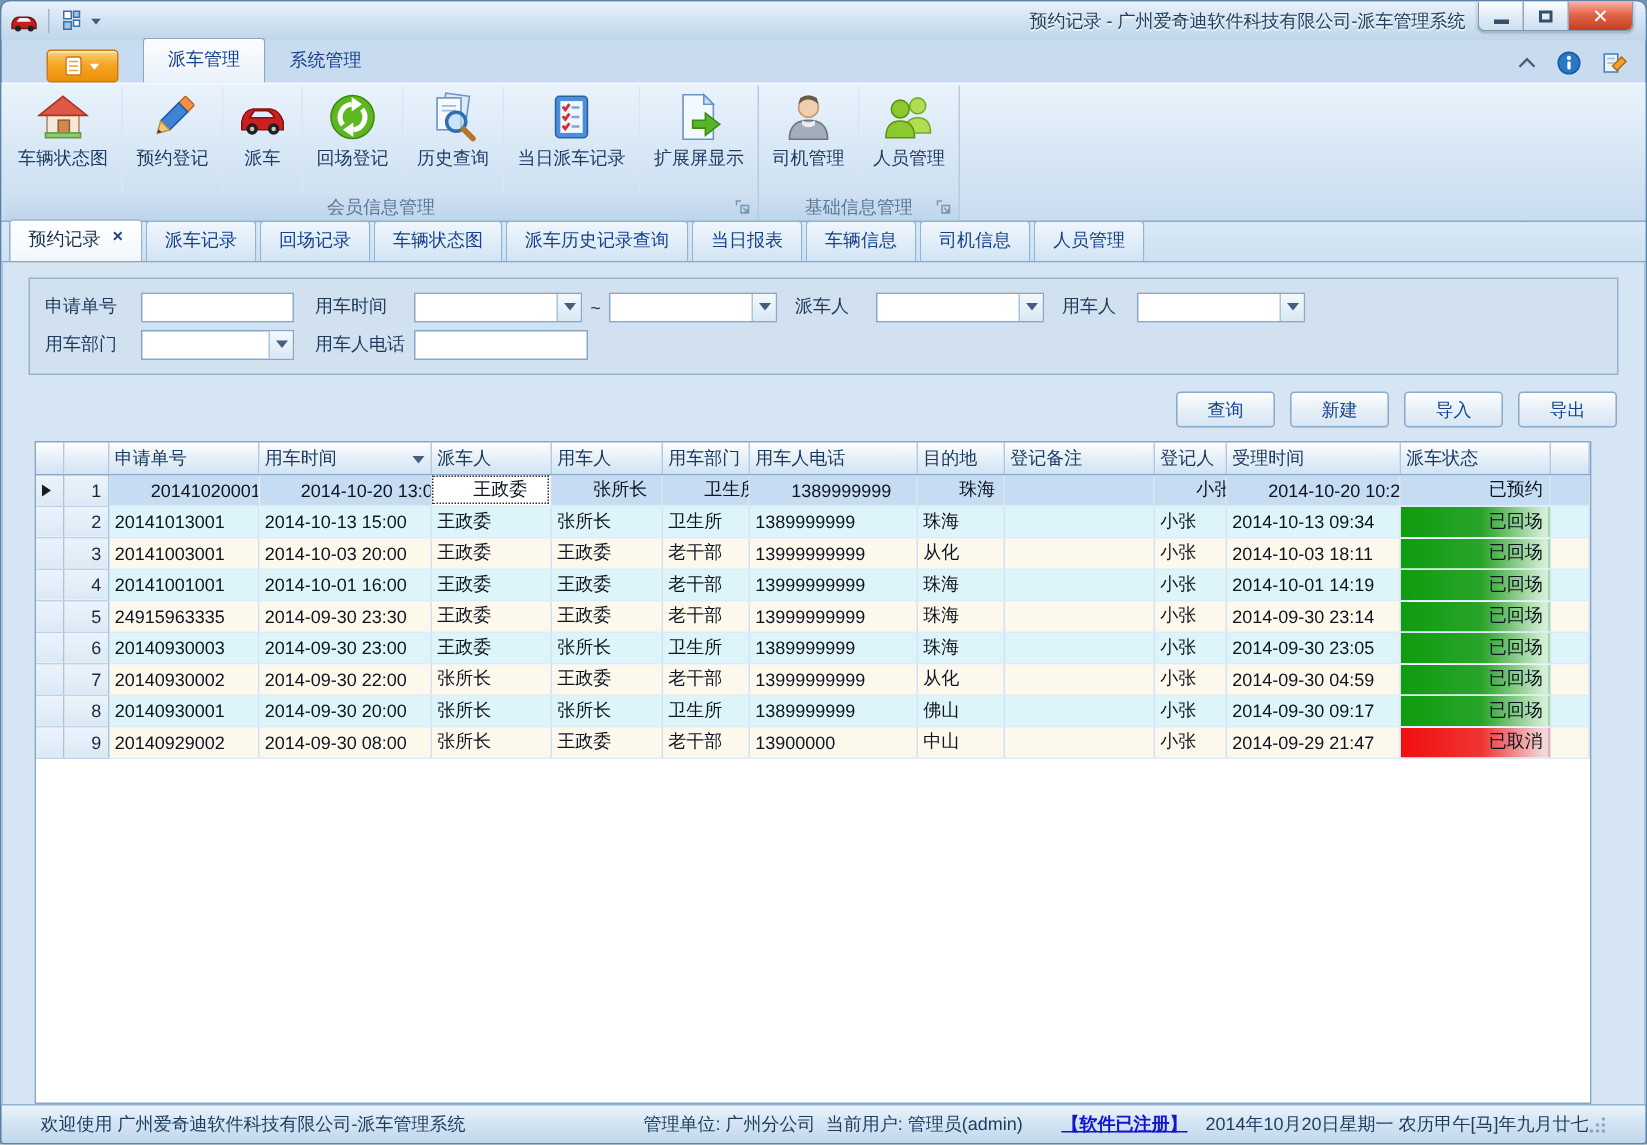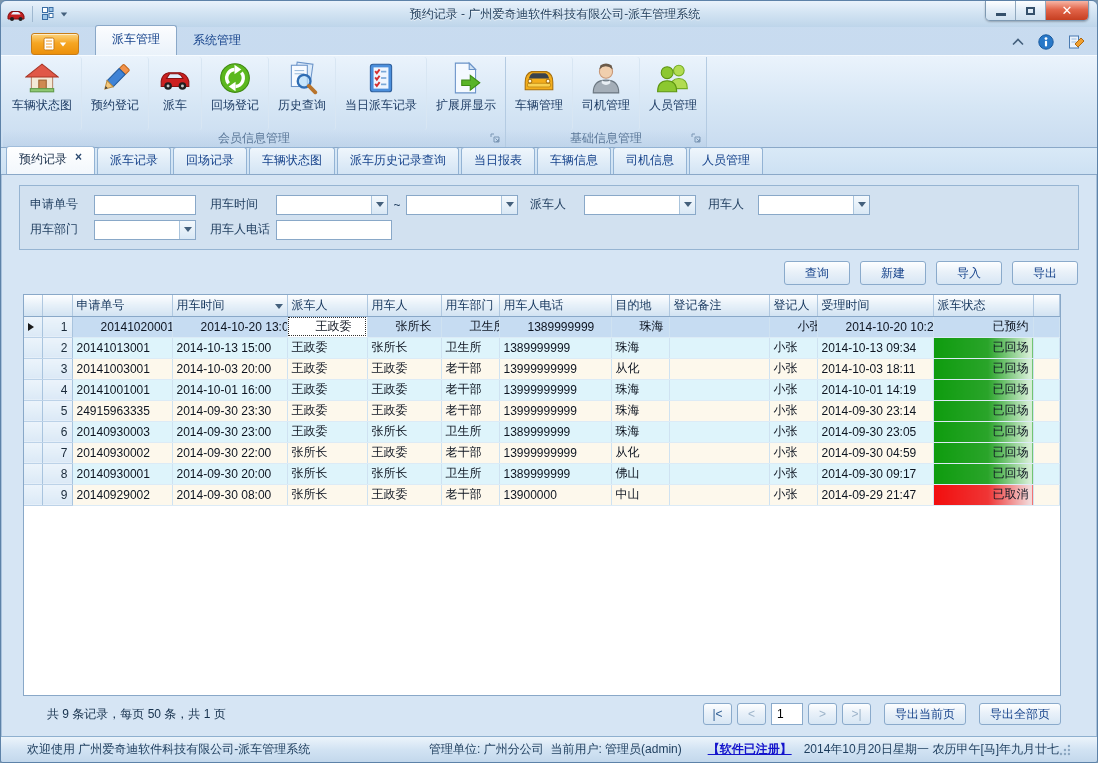--- a/index.html
+++ b/index.html
@@ -13,21 +13,21 @@
     width:1098px; height:763px; display:flex; flex-direction:column;
     background:linear-gradient(#c9dcf0,#b6cde6);
     border:1px solid #5d82a8; border-radius:6px 6px 3px 3px;
   }
   
   .titlebar { height:26px; position:relative; display:flex; align-items:center;
     padding:0 6px; border-radius:6px 6px 0 0;
     background:linear-gradient(#e9f2fb,#d3e4f3 45%,#bed5ea);
   }
   .titlebar .tsep { width:1px; height:16px; background:#9fb8d0; margin:0 7px; }
-  .title-text { position:absolute; left:132px; right:120px; text-align:center;
+  .title-text { position:absolute; left:132px; right:120px; text-align:right;
     color:#24405e; text-shadow:0 1px 0 rgba(255,255,255,.8); white-space:nowrap; overflow:hidden; }
   .icn { display:inline-flex; align-items:center; justify-content:center; }
   .icn svg { width:100%; height:100%; display:block; }
   .qat-caret { margin-left:4px; }
   .win-controls { position:absolute; top:0; right:8px; display:flex;
     border:1px solid #7e99b2; border-top:none; border-radius:0 0 5px 5px; overflow:hidden;
     box-shadow:0 1px 2px rgba(0,0,0,.25); }
   .winbtn { width:30px; height:19px; display:flex; align-items:center; justify-content:center;
     background:linear-gradient(#fdfeff,#e3eef8 45%,#cfe0ef); border-right:1px solid #90a8be; color:#35506b; }
   .winbtn:last-child { border-right:none; }
@@ -294,32 +294,20 @@
         <div class="group-label"><span>会员信息管理</span><span class="launcher icn">
             <svg viewBox="0 0 11 11">
               <path d="M1 4 v-3 h3" fill="none" stroke="#7a96b4"></path>
               <path d="M4 4 h5 v5 h-5 z" fill="none" stroke="#7a96b4"></path>
               <path d="M5.5 5.5 l3 3 m0 -2.5 v2.5 h-2.5" fill="none" stroke="#7a96b4"></path>
             </svg>
           </span></div>
       </div>
       <div class="ribbon-group">
         <div class="group-buttons">
-          <div class="big-button">
-            <span class="icn icn32">
-              <svg viewBox="0 0 32 32">
-                <path d="M3 20 q0 -8 6 -10 l14 0 q6 2 6 10 l0 7 l-26 0 z" fill="#f4ae1c" stroke="#a8700c"></path>
-                <path d="M10 11.5 l12 0 q2.5 1 3.5 5 l-19 0 q1 -4 3.5 -5z" fill="#39424c"></path>
-                <rect x="5" y="21" width="22" height="3.4" rx="1.5" fill="#f8d050" stroke="#c89018"></rect>
-                <circle cx="7.5" cy="19" r="1.8" fill="#fff8e0" stroke="#a8700c"></circle>
-                <circle cx="24.5" cy="19" r="1.8" fill="#fff8e0" stroke="#a8700c"></circle>
-              </svg>
-            </span>
-            <span class="blabel">车辆管理</span>
-          </div>
           <div class="big-button">
             <span class="icn icn32">
               <svg viewBox="0 0 32 32">
                 <path d="M4 30 q0 -12 12 -12 q12 0 12 12 z" fill="#a4aeb8" stroke="#6a7680"></path>
                 <path d="M12 18 q4 3 8 0 l0 3 q-4 3 -8 0 z" fill="#e8eef4"></path>
                 <circle cx="16" cy="10" r="6.2" fill="#f0cfae" stroke="#c89878"></circle>
                 <path d="M9.6 8 q6 -6 12.8 0 l-1.2 -4 q-5.2 -3.4 -10.4 0 z" fill="#6a5a4a"></path>
               </svg>
             </span>
             <span class="blabel">司机管理</span>
@@ -614,32 +602,20 @@
               <td class="data"></td>
               <td class="data">小张</td>
               <td class="data">2014-09-29 21:47</td>
               <td class="data st-cancelled">已取消</td>
               <td class="data"></td>
             </tr>
           </tbody>
         </table>
     </div>
 
-    <div class="grid-footer">
-      <span class="records-text">共 9 条记录，每页 50 条，共 1 页</span>
-      <div class="pager">
-        <div class="pgbtn">|&lt;</div>
-        <div class="pgbtn dim">&lt;</div>
-        <input class="page-input" value="1" style="">
-        <div class="pgbtn dim">&gt;</div>
-        <div class="pgbtn dim">&gt;|</div>
-        <div class="btn pg-export">导出当前页</div>
-        <div class="btn pg-export">导出全部页</div>
-      </div>
-    </div>
   </div>
 
   <div class="statusbar">
     <span class="sb-welcome">欢迎使用 广州爱奇迪软件科技有限公司-派车管理系统</span>
     <span class="sb-org">管理单位: 广州分公司</span>
     <span class="sb-user">当前用户: 管理员(admin)</span>
     <span class="sb-license">【软件已注册】</span>
     <span>2014年10月20日星期一 农历甲午[马]年九月廿七</span>
     <span class="sb-grip icn" id="i-grip">
         <svg viewBox="0 0 12 12">

